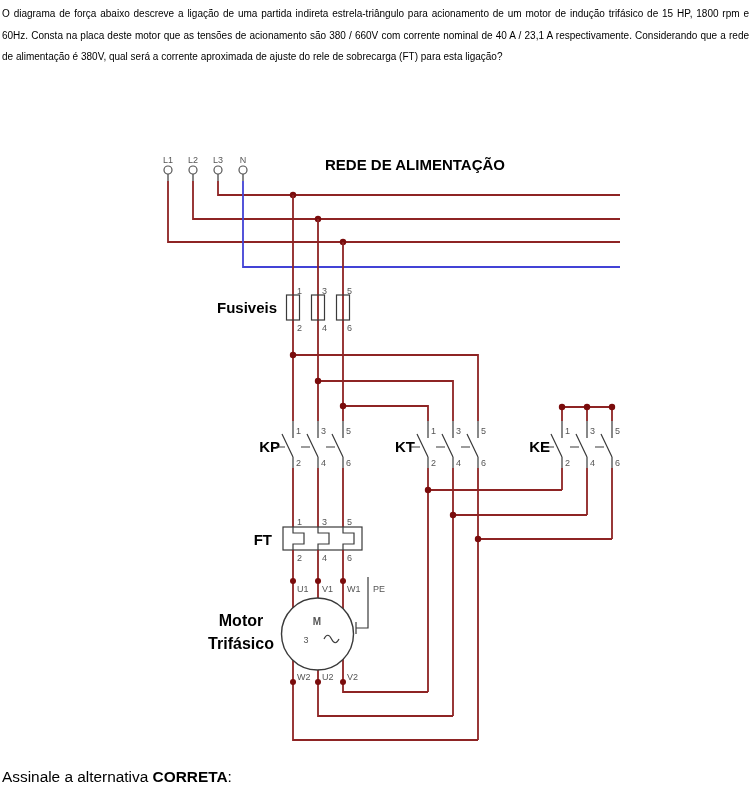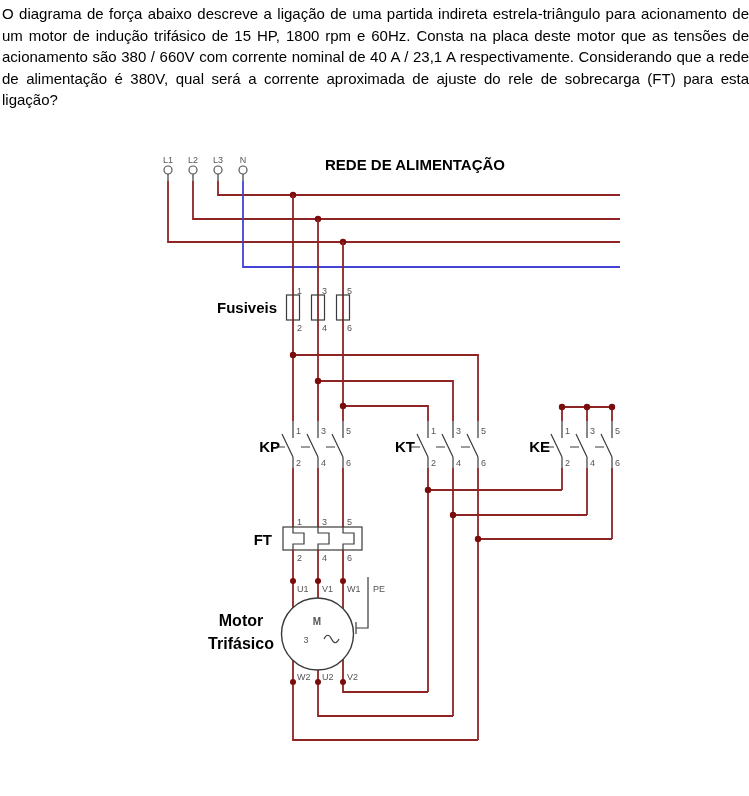--- a/index.html
+++ b/index.html
@@ -1,18 +1,18 @@
 <!DOCTYPE html>
 <html><head>
 <meta charset="utf-8">
 <style>
   html,body{margin:0;padding:0;background:#fff;width:749px;height:796px;overflow:hidden;}
   .page{position:relative;width:749px;height:796px;font-family:"Liberation Sans",sans-serif;color:#000;}
   .question{position:absolute;top:0;left:0;width:747px;padding:3px 1px 0 2px;margin:0;
-            font-size:15px;line-height:21.5px;text-align:justify;}
+            font-size:10px;line-height:21.5px;text-align:justify;}
   .footer{position:absolute;top:768px;left:2px;margin:0;font-size:15.4px;}
   svg.diagram{position:absolute;top:0;left:0;}
   .w{stroke:#8e2424;stroke-width:1.8;fill:none;}
   .wb{stroke:#4343d6;stroke-width:1.8;fill:none;}
   .sym{stroke:#3a3a3a;stroke-width:1.2;fill:none;}
   .dot{fill:#7a0c0c;stroke:none;}
   .term{fill:#fff;stroke:#555;stroke-width:1.2;}
   .pin{font-family:"Liberation Sans",sans-serif;font-size:9px;fill:#555;}
   .pinb{font-family:"Liberation Sans",sans-serif;font-size:10px;font-weight:bold;fill:#555;}
   .blb{font-family:"Liberation Sans",sans-serif;font-size:15px;font-weight:bold;fill:#000;}
@@ -163,14 +163,15 @@
       <text class="pin" x="347" y="592">W1</text>
       <text class="pin" x="373" y="592">PE</text>
       <text class="pin" x="297" y="680">W2</text>
       <text class="pin" x="322" y="680">U2</text>
       <text class="pin" x="347" y="680">V2</text>
       <text class="mlb" x="241" y="626" text-anchor="middle">Motor</text>
       <text class="mlb" x="241" y="649" text-anchor="middle">Trifásico</text>
     </g>
   </svg>
 
+  <p class="footer"><span>Assinale a alternativa </span><b>CORRETA</b><span>:</span></p>
 
 </div>
 
 </body></html>

